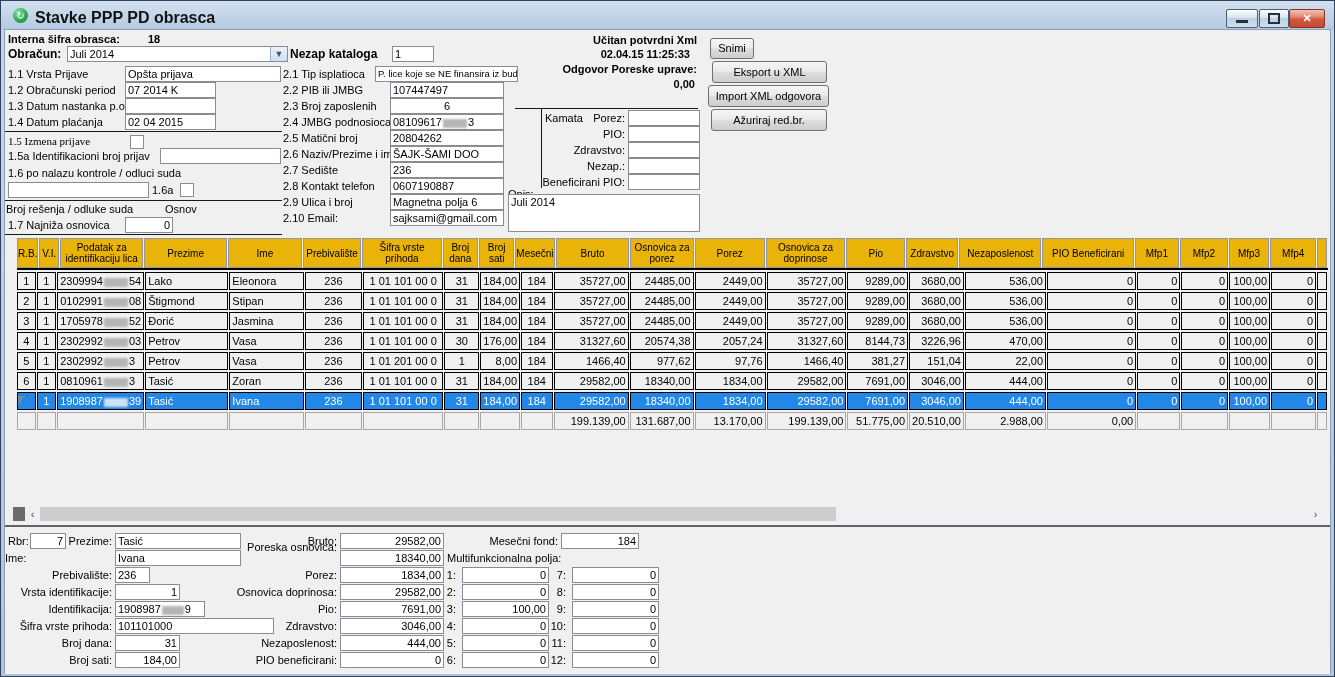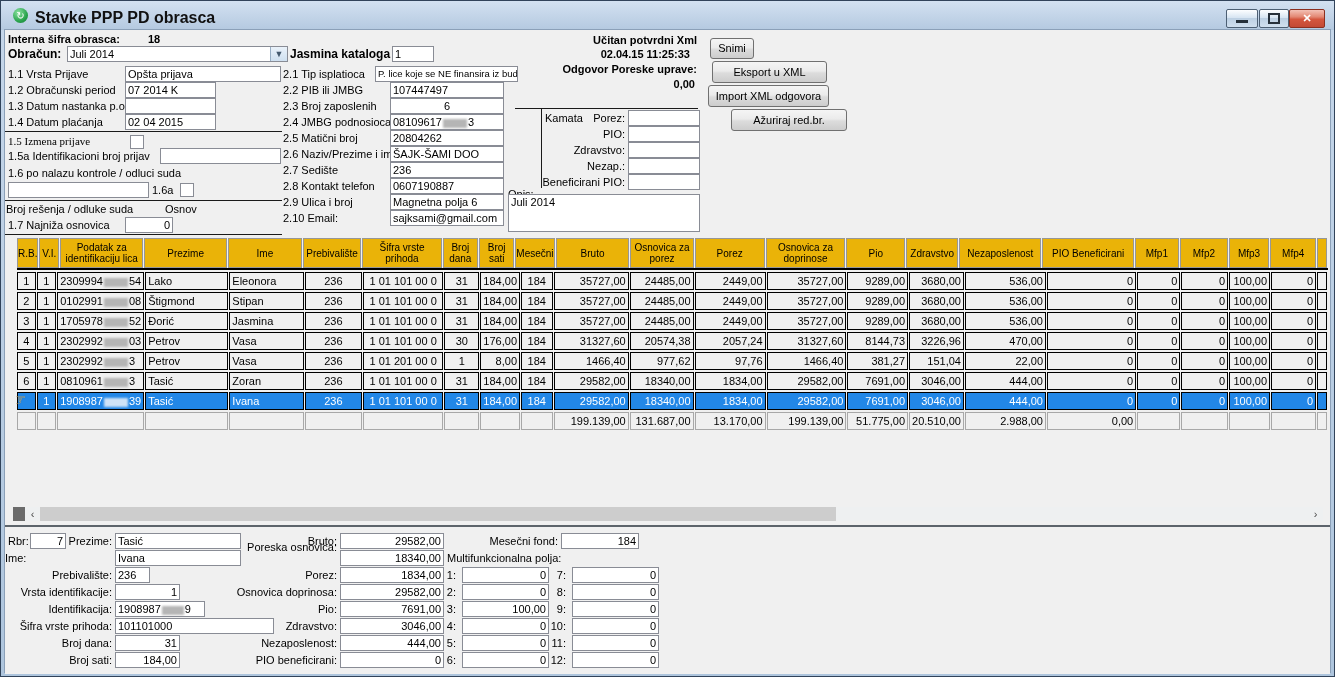--- a/index.html
+++ b/index.html
@@ -62,21 +62,21 @@
 
   <div class="client">
 
     <div class="lbl b" style="left:3px;top:3px;">Interna šifra obrasca:</div>
     <div class="lbl b" style="left:143px;top:3px;">18</div>
     <div class="lbl b" style="left:3px;top:18px;font-size:12px;">Obračun:</div>
     <div class="box" style="left:62px;top:16px;width:215px;">
       <span>Juli 2014</span>
       <span class="combo-btn">▼</span>
     </div>
-    <div class="lbl b" style="left:285px;top:18px;font-size:12px;">Jasmina kataloga</div>
+    <div class="lbl b" style="left:285px;top:18px;font-size:12px;">Nezap kataloga</div>
     <div class="box" style="left:387px;top:16px;width:36px;">1</div>
 
     <div class="lbl" style="left:3px;top:38px;">1.1 Vrsta Prijave</div>
     <div class="box" style="left:120px;top:36px;width:150px;">Opšta prijava</div>
     <div class="lbl" style="left:3px;top:54px;">1.2 Obračunski period</div>
     <div class="box" style="left:120px;top:52px;width:85px;">07 2014 K</div>
     <div class="lbl" style="left:3px;top:70px;">1.3 Datum nastanka p.o</div>
     <div class="box" style="left:120px;top:68px;width:85px;"></div>
     <div class="lbl" style="left:3px;top:86px;">1.4 Datum plaćanja</div>
     <div class="box" style="left:120px;top:84px;width:85px;">02 04 2015</div>
@@ -134,21 +134,21 @@
     <div class="lbl" style="left:540px;top:130px;width:80px;text-align:right;">Nezap.:</div>
     <div class="box" style="left:623px;top:128px;width:66px;"></div>
     <div class="lbl" style="left:536px;top:146px;width:84px;text-align:right;">Beneficirani PIO:</div>
     <div class="box" style="left:623px;top:144px;width:66px;"></div>
     <div class="lbl" style="left:503px;top:158px;">Opis:</div>
     <div class="tarea" style="left:503px;top:164px;width:186px;height:34px;">Juli 2014</div>
 
     <div class="btn" style="left:705px;top:8px;width:42px;height:19px;line-height:19px;">Snimi</div>
     <div class="btn" style="left:707px;top:31px;width:113px;height:20px;line-height:20px;">Eksport u XML</div>
     <div class="btn" style="left:703px;top:55px;width:119px;height:20px;line-height:20px;">Import XML odgovora</div>
-    <div class="btn" style="left:706px;top:79px;width:114px;height:20px;line-height:20px;margin-left:20px;">Ažuriraj red.br.</div>
+    <div class="btn" style="left:706px;top:79px;width:114px;height:20px;line-height:20px;">Ažuriraj red.br.</div>
 
     <div class="gridwrap">
       <div id="grid-head">
           <table class="gtable ghead">
             <colgroup>
               <col style="width:19px">
               <col style="width:20px">
               <col style="width:84px">
               <col style="width:85px">
               <col style="width:76px">

